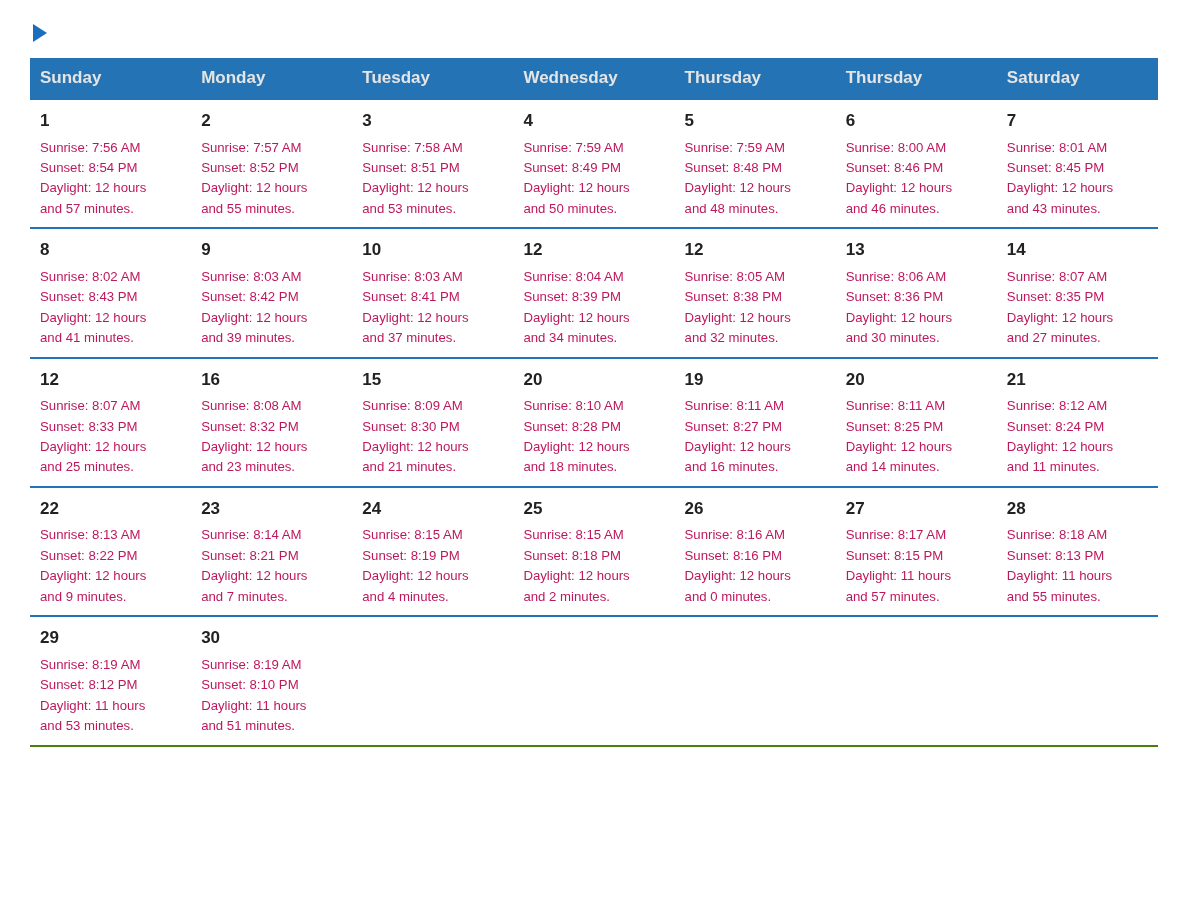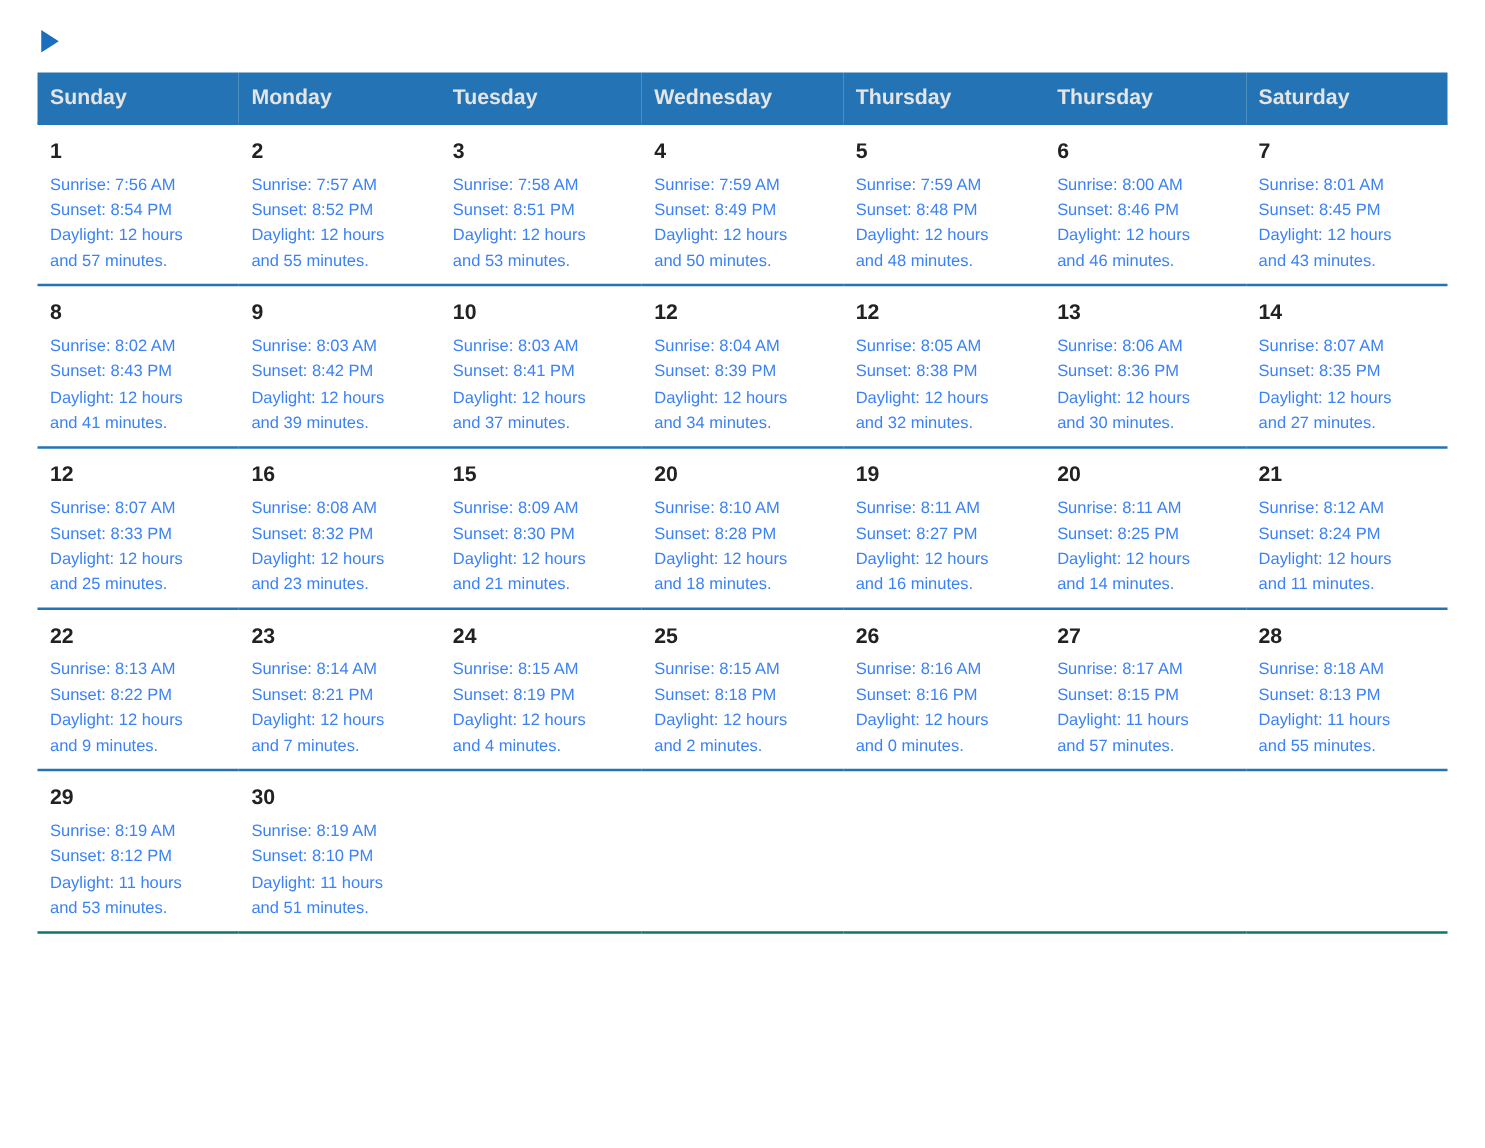--- a/index.html
+++ b/index.html
@@ -83,25 +83,25 @@
       width: 14.28%;
     }
     .day-num {
       font-size: 17px;
       font-weight: bold;
       display: block;
       margin-bottom: 4px;
     }
     .cell-content {
       font-size: 13.2px;
-      color: #3b82f6;
+      color: #be185d;
       line-height: 1.55;
     }
     .last-row td {
-      border-bottom: 2px solid #0f766e;
+      border-bottom: 2px solid #4d7c0f;
     }
   </style>
 </head>
 <body>
 
 <div class="header">
   <div class="logo">
     <div class="logo-top">
       <span class="logo-general"></span>
       <div class="logo-arrow"></div>

